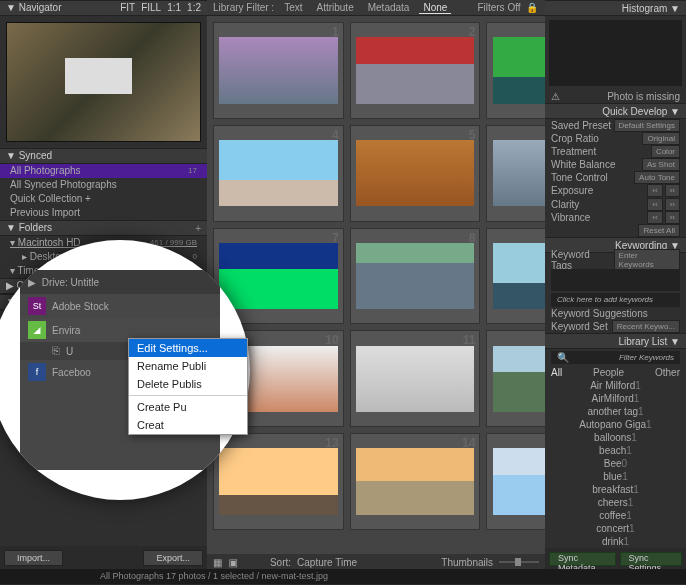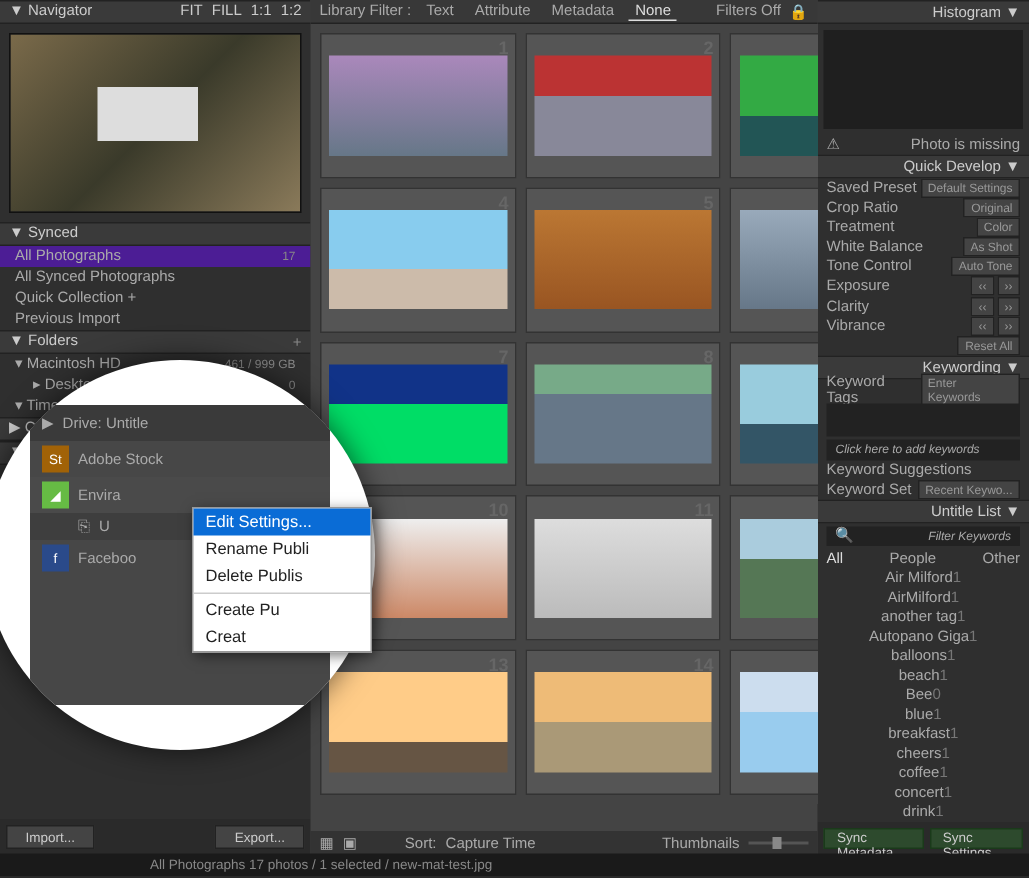--- a/index.html
+++ b/index.html
@@ -98,21 +98,21 @@
         <span>Previous Import</span>
         <span class="ct"></span>
       </div>
     </div>
 
   <div class="panel-h">
     <span class="row"><span class="tri">▼</span>&nbsp;<span>Folders</span></span>
     <span style="font-size:10px;color:#888">+</span>
   </div>
   <div id="folder-items">
-      <div class="item" style="padding-left: 10px;">
+      <div class="item" style="padding-left: 10px; text-decoration: underline;">
         <span>▾ Macintosh HD</span>
         <span class="ct">461 / 999 GB</span>
       </div>
       <div class="item" style="padding-left: 22px;">
         <span>▸ Desktop</span>
         <span class="ct">0</span>
       </div>
       <div class="item" style="padding-left: 10px;">
         <span>▾ Time Machine</span>
         <span class="ct"></span>
@@ -290,21 +290,21 @@
   <div class="r-row">
       <span>Keyword Suggestions</span>
     </div>
   <div class="r-row">
       <span>Keyword Set</span>
       <span class="r-btn">Recent Keywo...</span>
     </div>
 
   <div class="panel-h">
     <span></span>
-      <span><span>Untitle List</span>&nbsp;<span class="tri">▼</span></span>
+      <span><span>Library List</span>&nbsp;<span class="tri">▼</span></span>
   </div>
   <div class="r-row" style="background:#222;margin:2px 6px">
       <span>🔍</span>
       <span style="font-style:italic;font-size:8px">Filter Keywords</span>
     </div>
   <div class="r-row">
     <span style="color:#ddd">All</span>&nbsp;&nbsp;
     <span>People</span>&nbsp;&nbsp;
     <span>Other</span>
   </div>
@@ -372,21 +372,21 @@
 
 <div class="bot">All Photographs   17 photos / 1 selected / new-mat-test.jpg</div>
 
 <div class="zoom">
   <div class="zoom-in">
     <div class="z-row top">
       <span>▶</span>
       <span>Drive: Untitle</span>
     </div>
     <div class="z-row">
-      <span class="z-icon-box" style="background:#a16207;color:#fff">St</span>
+      <span class="z-icon-box" style="background:#701a75;color:#fff">St</span>
       <span>Adobe Stock</span>
     </div>
     <div class="z-row" style="background:#4a4a4a">
       <span class="z-icon-box" style="background:#6b4;color:#fff">◢</span>
       <span>Envira</span>
     </div>
     <div class="z-subrow">
       <span>⎘</span>
       <span>U</span>
     </div>

